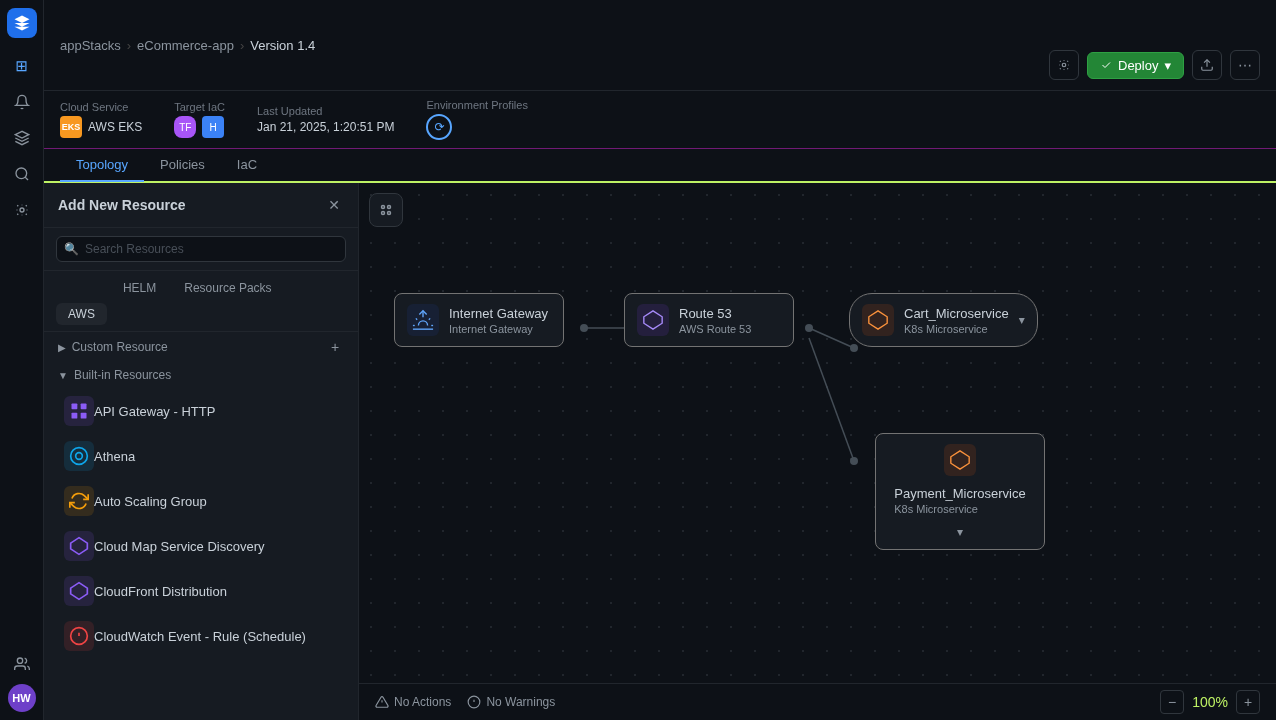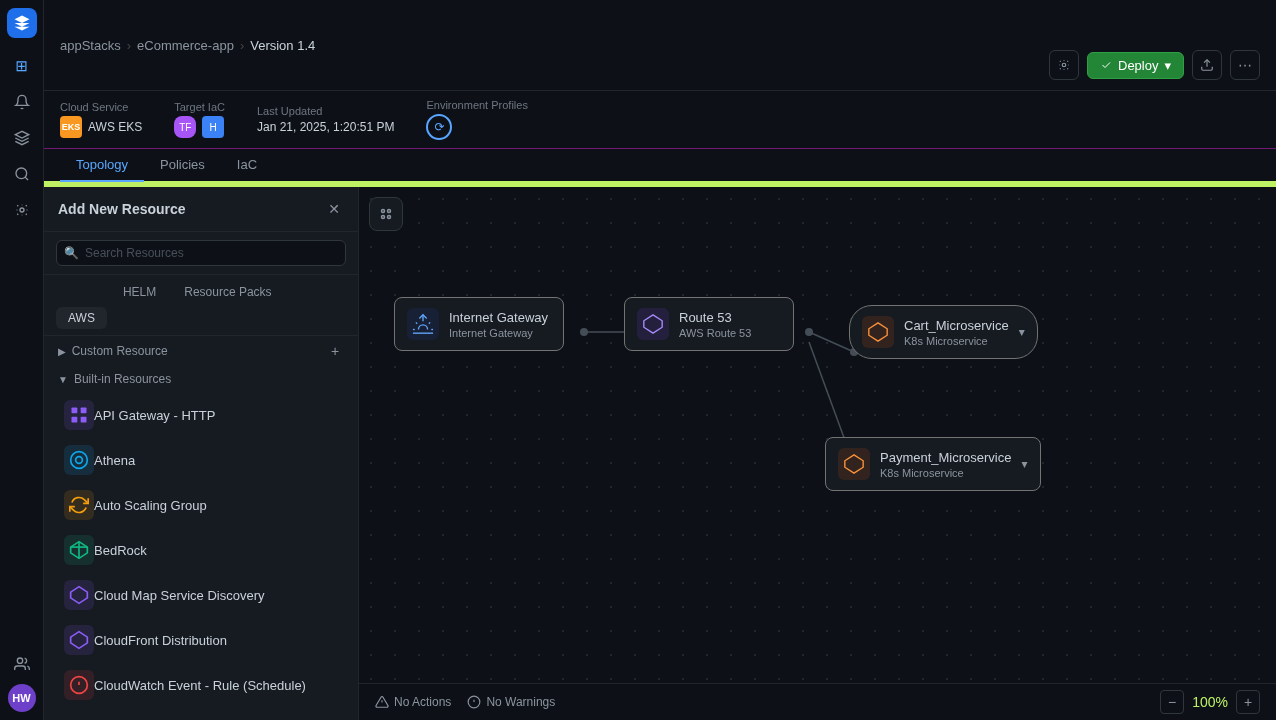--- a/index.html
+++ b/index.html
@@ -179,21 +179,21 @@
       display: flex;
       align-items: center;
       justify-content: center;
       color: #58a6ff;
       font-size: 12px;
     }
 
     
     .tab-bar {
       background: #0d1117;
-      border-bottom: 6px solid #bef264;
+      border-bottom: 2px solid #bef264;
       padding: 0 16px;
       display: flex;
       align-items: center;
       gap: 0;
     }
     .tab {
       padding: 8px 16px;
       font-size: 13px;
       color: #8b949e;
       cursor: pointer;
@@ -640,30 +640,20 @@
         </div>
         <div class="resource-item">
           <div class="resource-icon" style="background:#f59e0b22;">
             <svg width="20" height="20" viewBox="0 0 24 24" fill="none" stroke="#f59e0b" stroke-width="2">
               <polyline points="23 4 23 10 17 10"></polyline>
                 <polyline points="1 20 1 14 7 14"></polyline>
               <path d="M3.51 9a9 9 0 0 1 14.85-3.36L23 10M1 14l4.64 4.36A9 9 0 0 0 20.49 15"></path>
             </svg>
           </div>
           <span class="resource-name">Auto Scaling Group</span>
-        </div>
-        <div class="resource-item">
-          <div class="resource-icon" style="background:#10b98122;">
-            <svg width="20" height="20" viewBox="0 0 24 24" fill="none" stroke="#10b981" stroke-width="2">
-              <polygon points="12 2 22 8.5 22 15.5 12 22 2 15.5 2 8.5 12 2"></polygon>
-              <line x1="12" y1="2" x2="12" y2="22"></line>
-                <line x1="2" y1="8.5" x2="22" y2="8.5"></line>
-            </svg>
-          </div>
-          <span class="resource-name">BedRock</span>
         </div>
         <div class="resource-item">
           <div class="resource-icon" style="background:#8b5cf622;">
             <svg width="20" height="20" viewBox="0 0 24 24" fill="none" stroke="#8b5cf6" stroke-width="2">
               <polygon points="12 2 22 8.5 22 15.5 12 22 2 15.5 2 8.5 12 2"></polygon>
             </svg>
           </div>
           <span class="resource-name">Cloud Map Service Discovery</span>
         </div>
         <div class="resource-item">
@@ -742,34 +732,34 @@
               <svg width="22" height="22" viewBox="0 0 24 24" fill="none" stroke="#a78bfa" stroke-width="1.5">
                 <polygon points="12 2 22 8.5 22 15.5 12 22 2 15.5 2 8.5 12 2"></polygon>
               </svg>
             </div>
             <div class="node-info">
               <div class="node-name">Route 53</div>
               <div class="node-type">AWS Route 53</div>
             </div>
           </div>
 
-          <div class="node" style="left:490px;top:118px;border-radius:23px;">
+          <div class="node" style="left:490px;top:110px;border-radius:23px;">
             <div class="node-icon" style="background:#ea580c22;">
               <svg width="22" height="22" viewBox="0 0 24 24" fill="none" stroke="#fb923c" stroke-width="1.5">
                 <polygon points="12 2 22 8.5 22 15.5 12 22 2 15.5 2 8.5 12 2"></polygon>
               </svg>
             </div>
             <div class="node-info">
               <div class="node-name">Cart_Microservice</div>
               <div class="node-type">K8s Microservice</div>
             </div>
             <div class="node-expand">▾</div>
           </div>
 
-          <div class="node" style="left:466px;top:250px;">
+          <div class="node" style="left:516px;top:250px;flex-direction:column;">
             <div class="node-icon" style="background:#ea580c22;">
               <svg width="22" height="22" viewBox="0 0 24 24" fill="none" stroke="#fb923c" stroke-width="1.5">
                 <polygon points="12 2 22 8.5 22 15.5 12 22 2 15.5 2 8.5 12 2"></polygon>
               </svg>
             </div>
             <div class="node-info">
               <div class="node-name">Payment_Microservice</div>
               <div class="node-type">K8s Microservice</div>
             </div>
             <div class="node-expand">▾</div>

